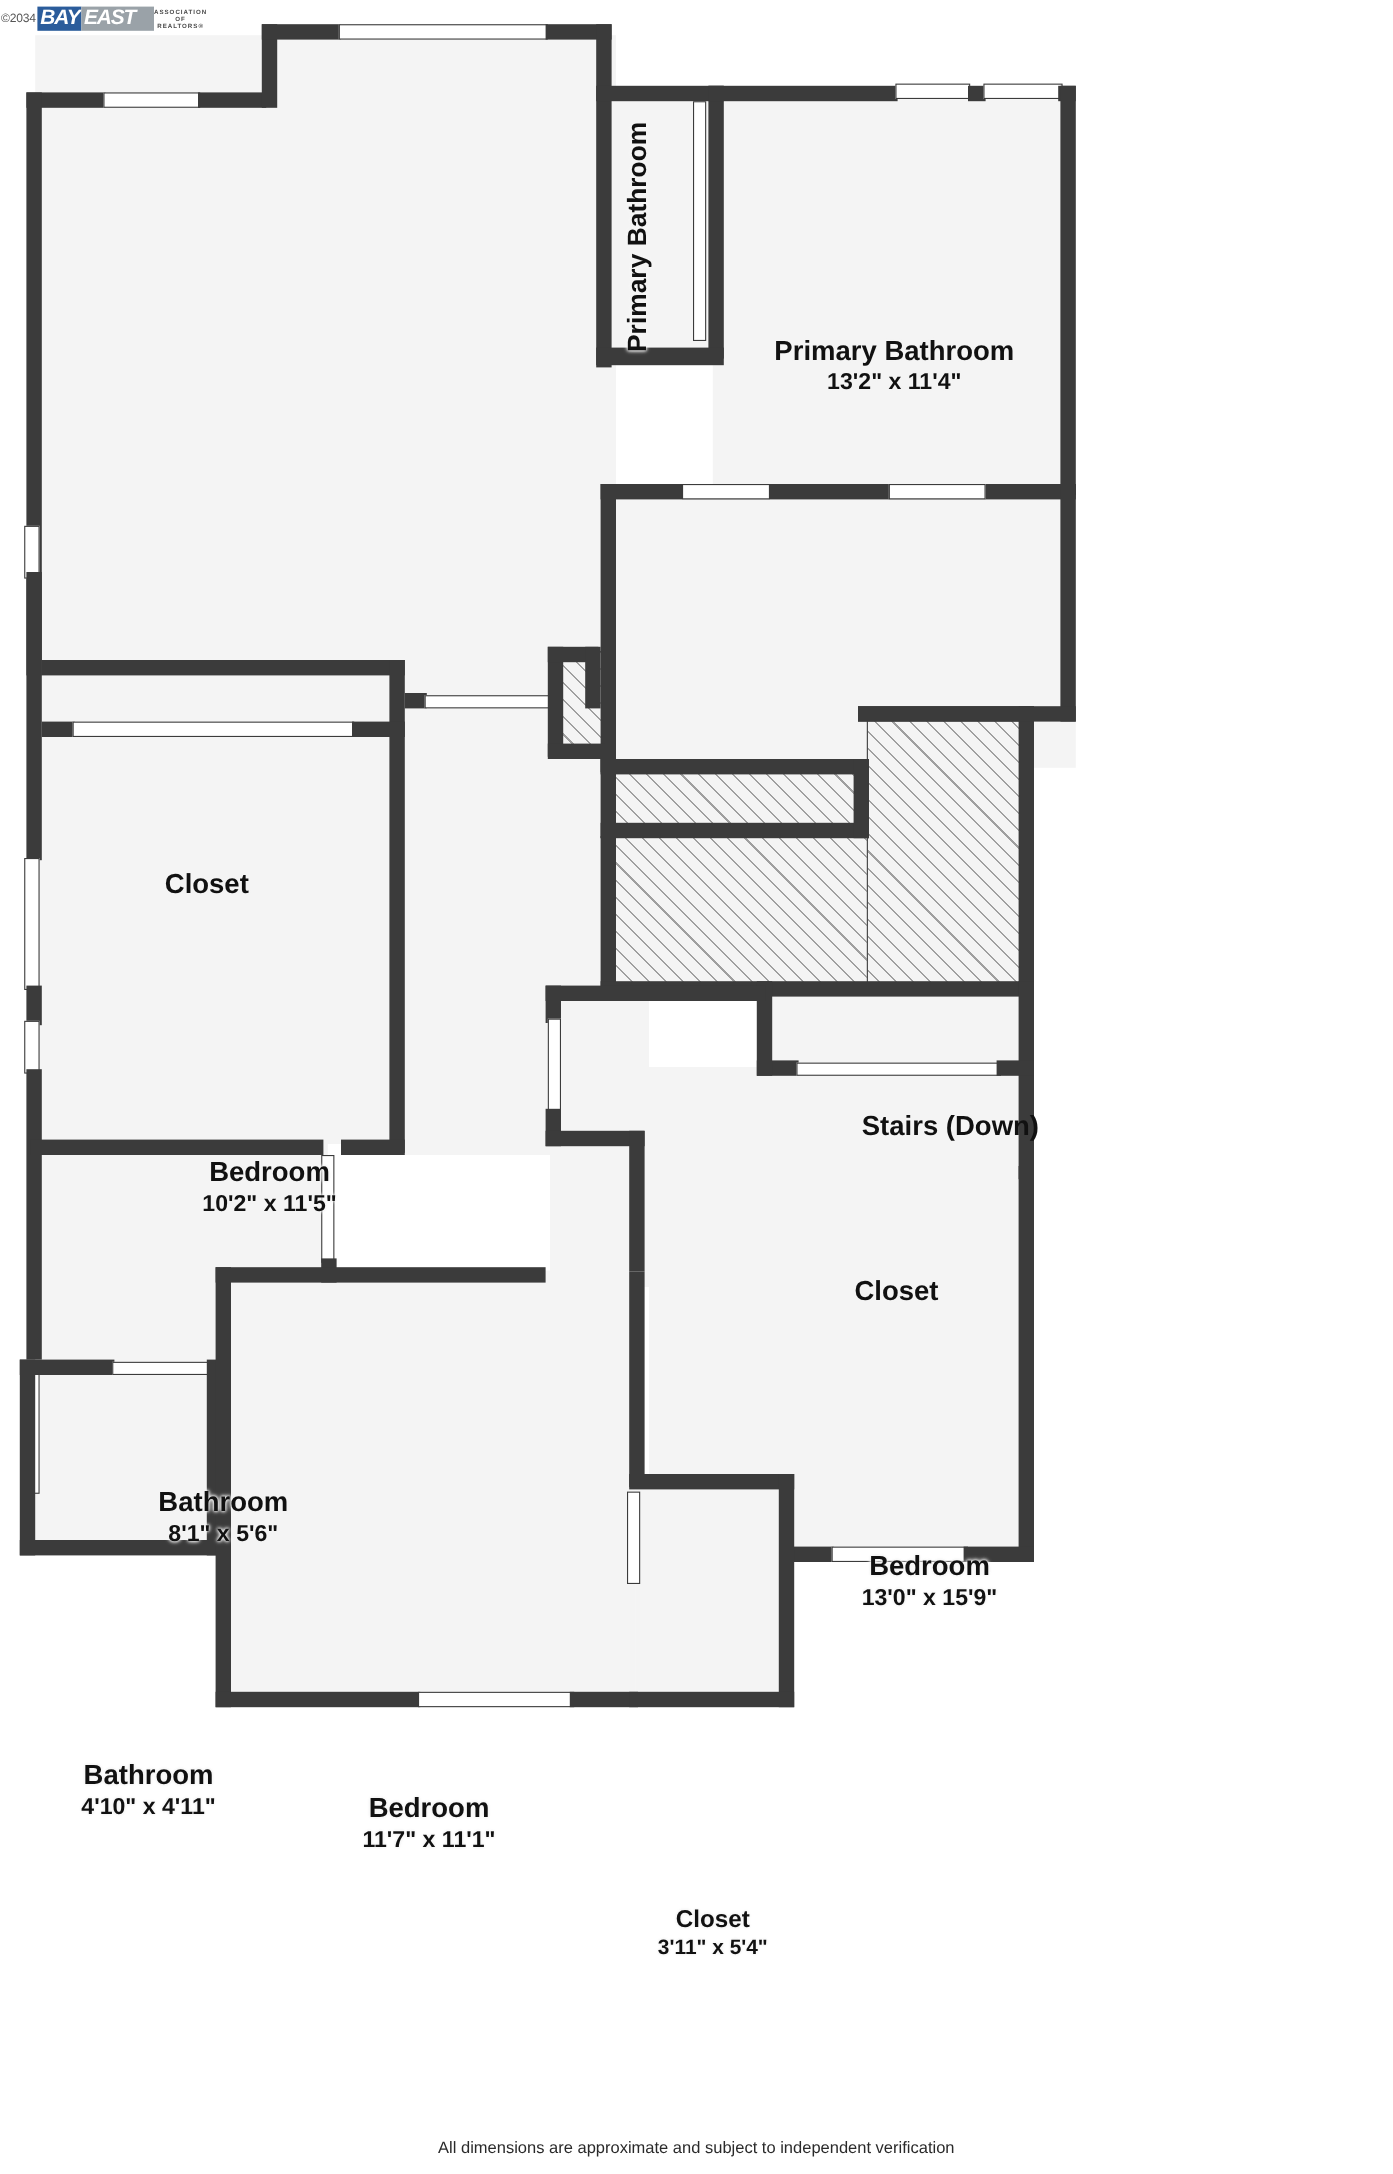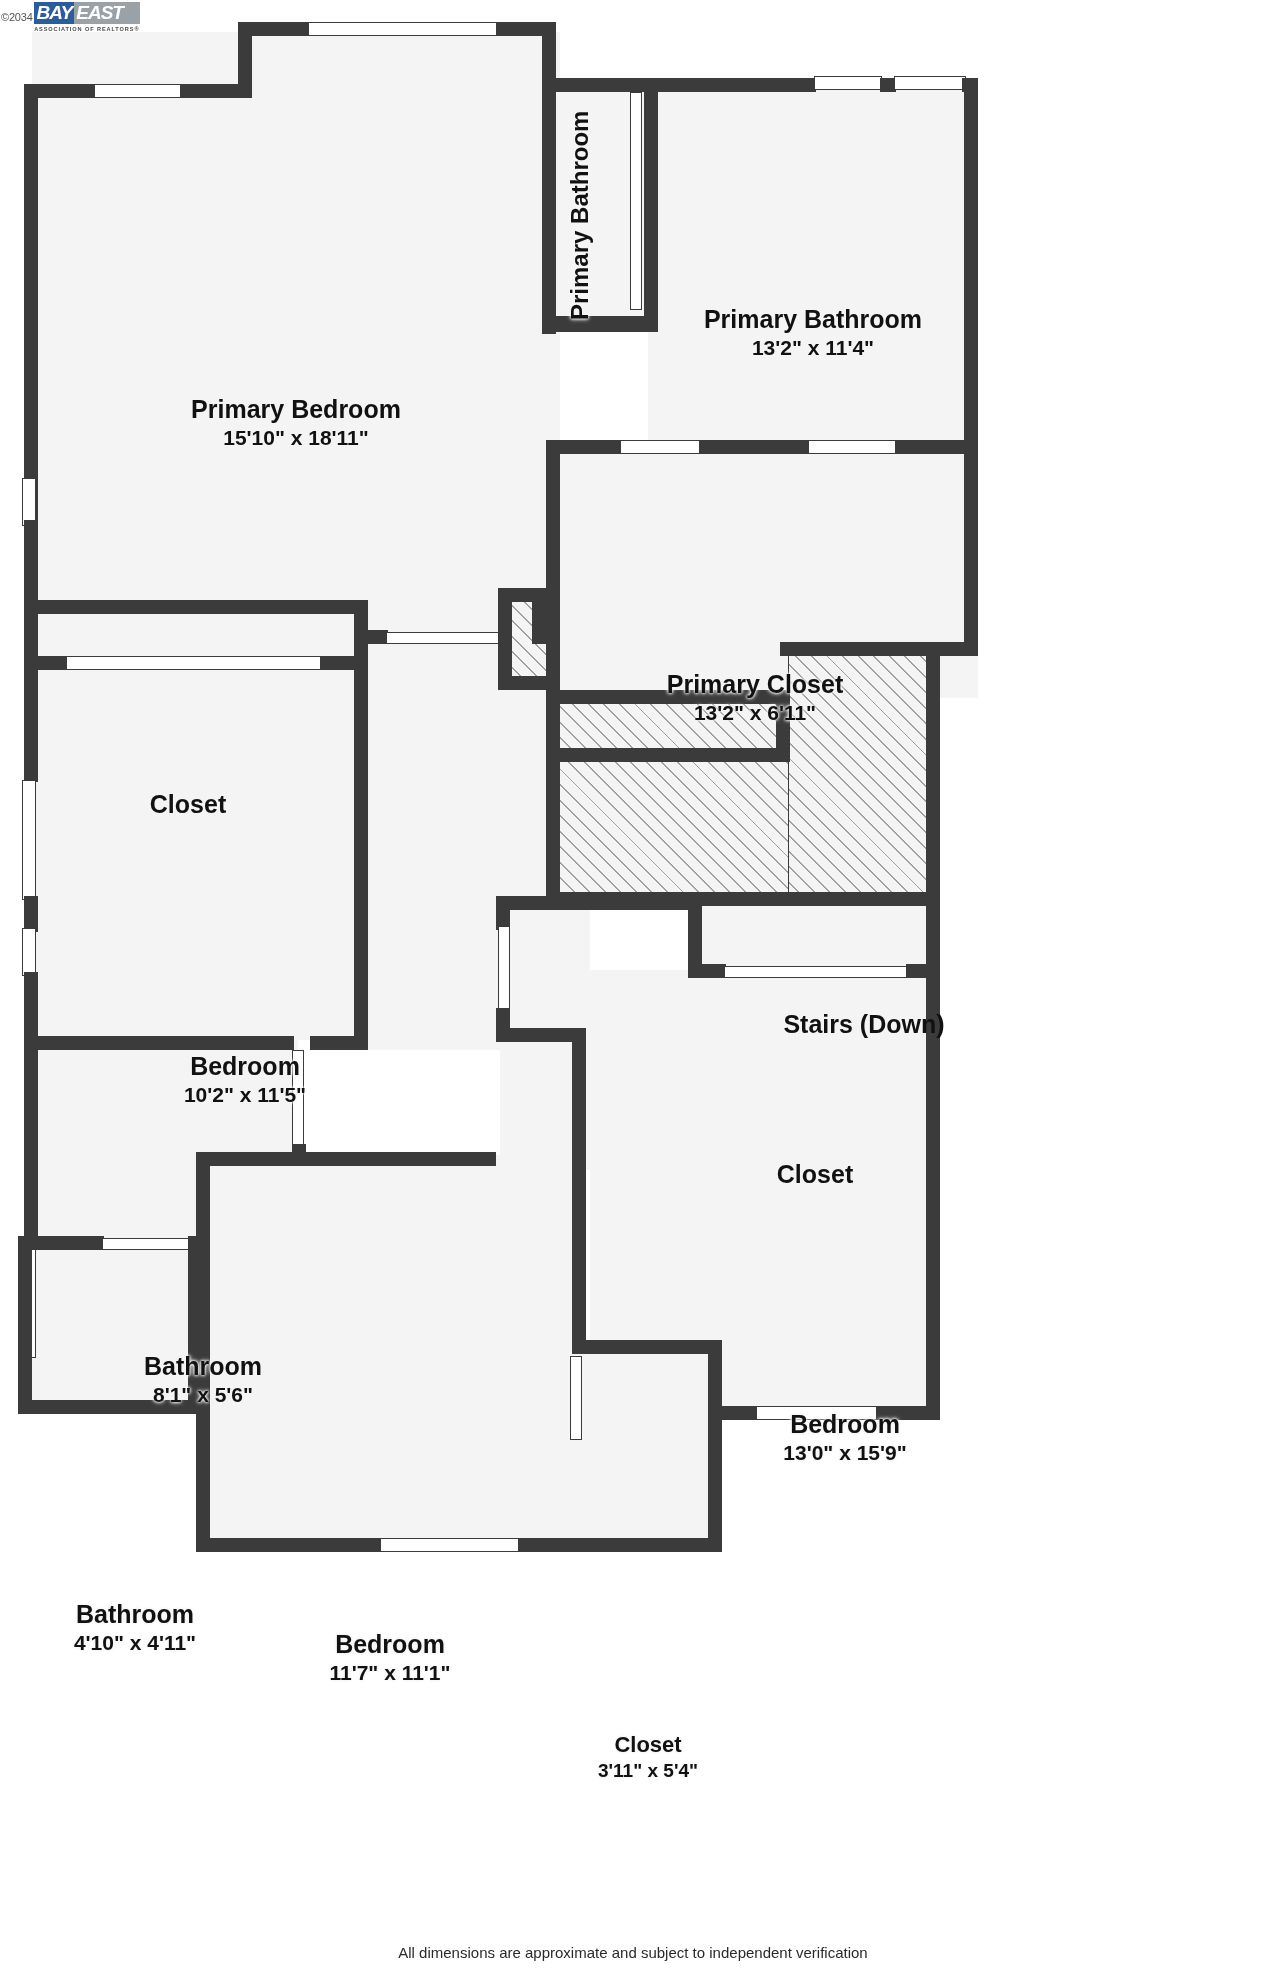--- a/index.html
+++ b/index.html
@@ -6,21 +6,21 @@
   body{
     width:1266px;height:1976px;position:relative;overflow:hidden;
     font-family:"Liberation Sans","DejaVu Sans",sans-serif;
     color:#1a1a1a;
   }
 
   
   #logo{position:absolute;left:0;top:0;width:132px;height:34px;z-index:60;
         display:flex;align-items:center;}
   #logo .cw{font-size:11px;color:#555;line-height:1;margin-left:1px;letter-spacing:-.2px;}
-  #logo .mark{display:flex;flex-direction:column;margin-left:1px;align-items:center;}
+  #logo .mark{display:flex;flex-direction:row;margin-left:1px;align-items:center;}
   #logo .mrow{display:flex;align-items:center;line-height:1;}
   #logo .bay{background:#2b5c9b;color:#fff;font-weight:bold;font-size:19px;
              letter-spacing:-1px;padding:1px 2px 2px 3px;font-style:italic;}
   #logo .east{background:#9aa2a8;color:#fff;font-weight:bold;font-size:19px;
              letter-spacing:-1px;padding:1px 17px 2px 2px;font-style:italic;}
   #logo .assoc{font-size:5.6px;color:#4a4a4a;letter-spacing:.9px;font-weight:bold;
                margin-top:2px;text-align:center;width:100%;}
 
   
   #plan{position:absolute;left:0;top:0;width:1266px;height:1920px;}
@@ -199,38 +199,30 @@
   <div class="wall" style="left:196px;top:1152px;width:14px;height:400px;"></div>
   <div class="wall" style="left:196px;top:1538px;width:186px;height:14px;"></div>
   <div class="win" style="left:380px;top:1538px;width:142px;height:14px;"></div>
   <div class="wall" style="left:518px;top:1538px;width:62px;height:14px;"></div>
 
   <div class="wall" style="left:572px;top:1340px;width:150px;height:14px;"></div>
   <div class="wall" style="left:708px;top:1340px;width:14px;height:212px;"></div>
   <div class="wall" style="left:572px;top:1538px;width:150px;height:14px;"></div>
   <div class="win" style="left:570px;top:1356px;width:12px;height:84px;"></div>
 
-  <div class="lbl" style="left:146px;top:395px;width:300px;">
-    <div class="name">Primary Bedroom</div>
-    <div class="dim">15'10" x 18'11"</div>
-  </div>
 
   <div class="lbl vert" style="left:566px;top:160px;width:80px;height:160px;">
     <div class="name">Primary Bathroom</div>
   </div>
 
   <div class="lbl" style="left:663px;top:305px;width:300px;">
     <div class="name">Primary Bathroom</div>
     <div class="dim">13'2" x 11'4"</div>
   </div>
 
-  <div class="lbl" style="left:600px;top:670px;width:310px;">
-    <div class="name">Primary Closet</div>
-    <div class="dim">13'2" x 6'11"</div>
-  </div>
 
   <div class="lbl" style="left:108px;top:790px;width:160px;">
     <div class="name">Closet</div>
   </div>
 
   <div class="lbl" style="left:120px;top:1052px;width:250px;">
     <div class="name">Bedroom</div>
     <div class="dim">10'2" x 11'5"</div>
   </div>
 

